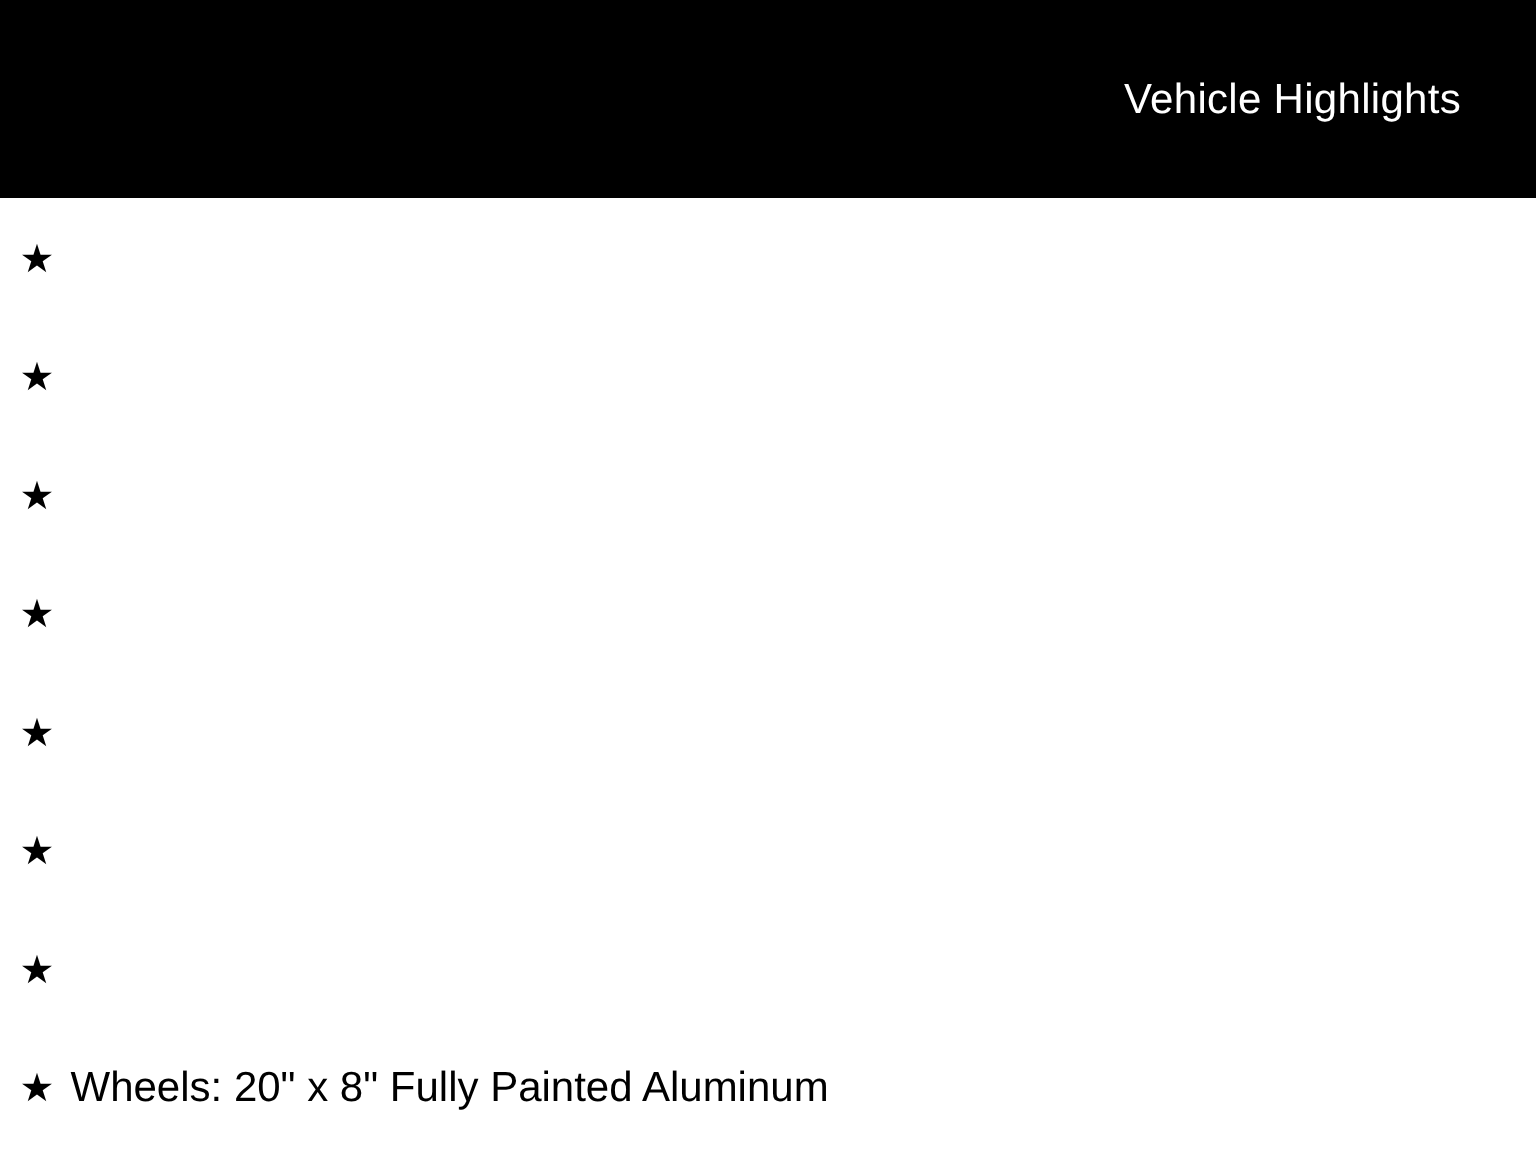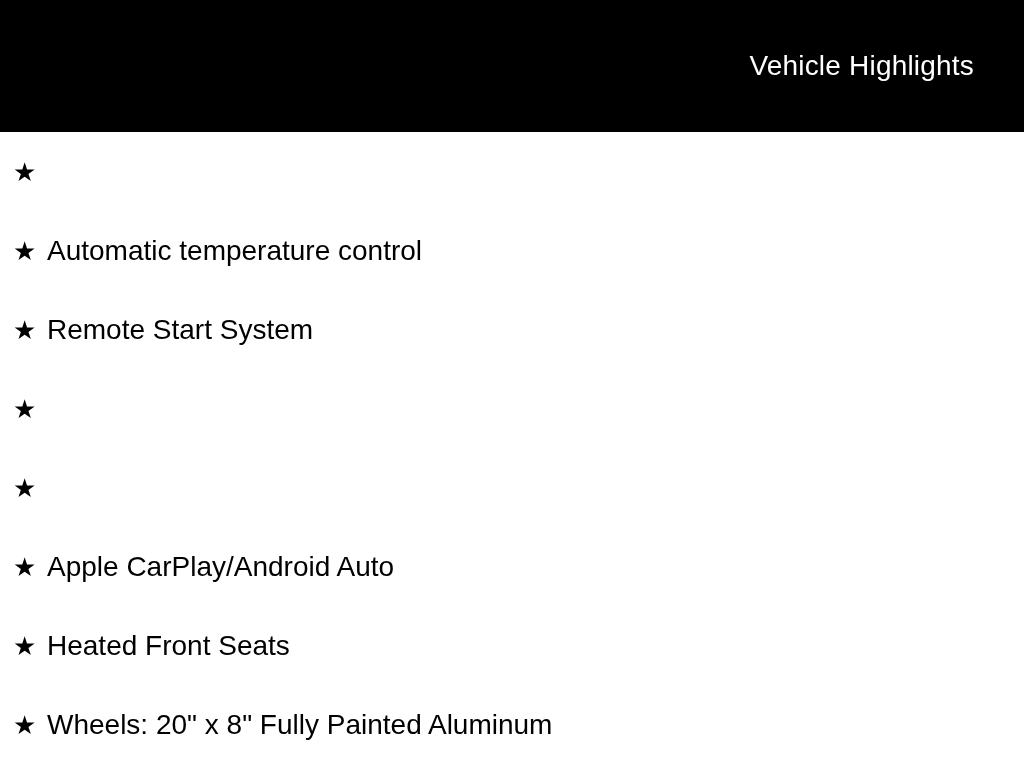--- a/index.html
+++ b/index.html
@@ -66,39 +66,35 @@
   <div class="header">
     <span class="header-title">Vehicle Highlights</span>
   </div>
 
   <ul class="highlights-list">
     <li class="highlight-item">
       <span class="star-bullet">★</span>
     </li>
     <li class="highlight-item">
       <span class="star-bullet">★</span>
-      <span class="item-label">Automatic temperature control</span>
-    </li>
-    <li class="highlight-item">
-      <span class="star-bullet">★</span>
-      <span class="item-label">Remote Start System</span>
     </li>
     <li class="highlight-item">
       <span class="star-bullet">★</span>
     </li>
     <li class="highlight-item">
       <span class="star-bullet">★</span>
     </li>
     <li class="highlight-item">
       <span class="star-bullet">★</span>
-      <span class="item-label">Apple CarPlay/Android Auto</span>
     </li>
     <li class="highlight-item">
       <span class="star-bullet">★</span>
-      <span class="item-label">Heated Front Seats</span>
+    </li>
+    <li class="highlight-item">
+      <span class="star-bullet">★</span>
     </li>
     <li class="highlight-item">
       <span class="star-bullet">★</span>
       <span class="item-label">Wheels: 20" x 8" Fully Painted Aluminum</span>
     </li>
   </ul>
 
 </div>
 
 </body></html>

